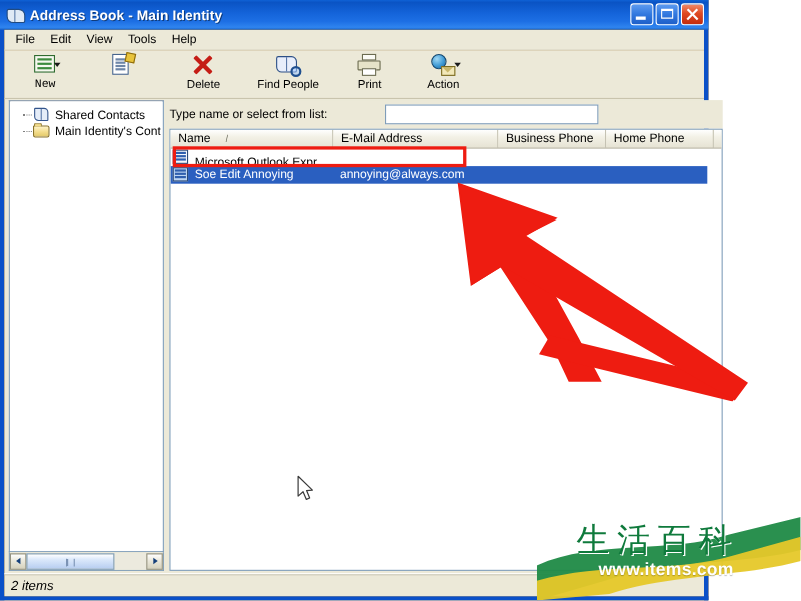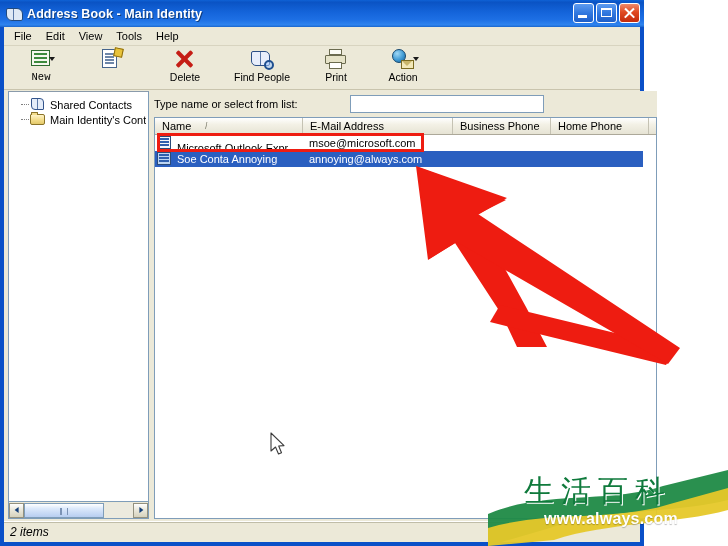--- a/index.html
+++ b/index.html
@@ -681,30 +681,29 @@
               <span>Home Phone</span>
             </div>
             <div class="colh" style="flex:1 1 auto;border-right:none;"></div>
           </div>
 
           <div class="lvrow">
             <div class="lvicon">
                 <div class="card"></div>
               </div>
             <div class="cell" style="width:132px;flex:0 0 132px;margin-top:10px;">Microsoft Outlook Expr ...</div>
-            <div class="cell" style="width:150px;flex:0 0 150px;">msoe@microsoft.com</div>
             <div class="cell" style="width:98px;flex:0 0 98px;"></div>
             <div class="cell" style="width:98px;flex:0 0 98px;"></div>
           </div>
 
           <div class="lvrow sel" style="width:488px;">
             <div class="lvicon blue">
                 <div class="card"></div>
               </div>
-            <div class="cell" style="width:132px;flex:0 0 132px;">Soe Conta Annoying</div>
+            <div class="cell" style="width:132px;flex:0 0 132px;">Soe Edit Annoying</div>
             <div class="cell" style="width:150px;flex:0 0 150px;">annoying@always.com</div>
             <div class="cell" style="width:98px;flex:0 0 98px;"></div>
             <div class="cell" style="width:98px;flex:0 0 98px;"></div>
           </div>
 
           <div id="redbox" style="left:2px; top:15px; width:267px; height:19px;"></div>
 
         </div>
 
       </div>
@@ -728,14 +727,14 @@
 <svg id="cursor" viewBox="0 0 18 26">
   <polygon points="1,1 1,19 5.5,15 8.5,22 11.5,20.7 8.7,14 14,13.6" fill="#ffffff" stroke="#3b3b3b" stroke-width="1.1" stroke-linejoin="round"></polygon>
 </svg>
 
 <div id="watermark">
   <svg width="240" height="76" viewBox="0 0 240 76" style="position:absolute;left:0;top:0;">
     <path d="M0,44 C55,20 120,34 175,16 L240,0 L240,30 C185,44 120,38 62,58 L0,76 Z" fill="#1f8a46" opacity="0.95"></path>
     <path d="M0,58 C60,40 125,52 182,34 L240,18 L240,40 C190,54 120,52 66,70 L0,76 Z" fill="#e6c829" opacity="0.95"></path>
   </svg>
   <div id="wm-text">生活百科</div>
-  <div id="wm-url">www.always.com</div>
+  <div id="wm-url">www.items.com</div>
 </div>
 
 </body></html>

